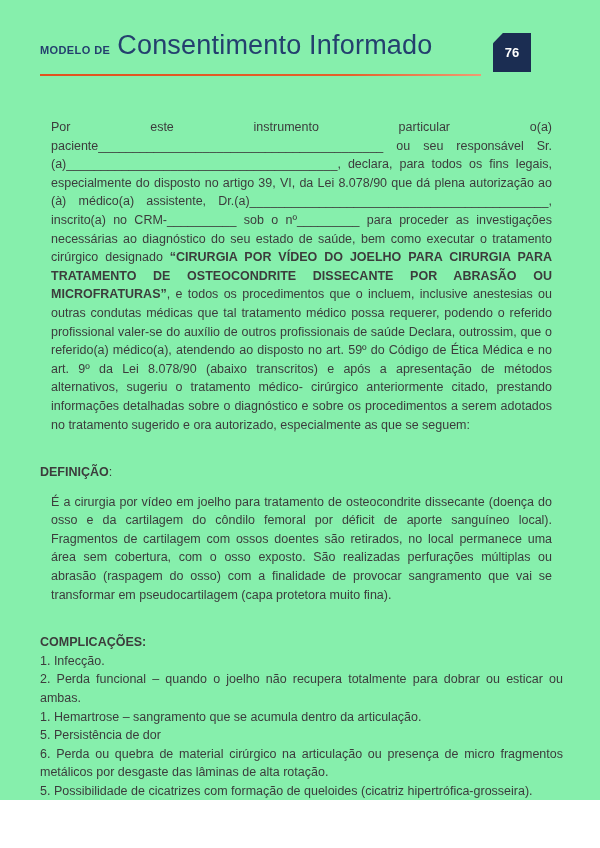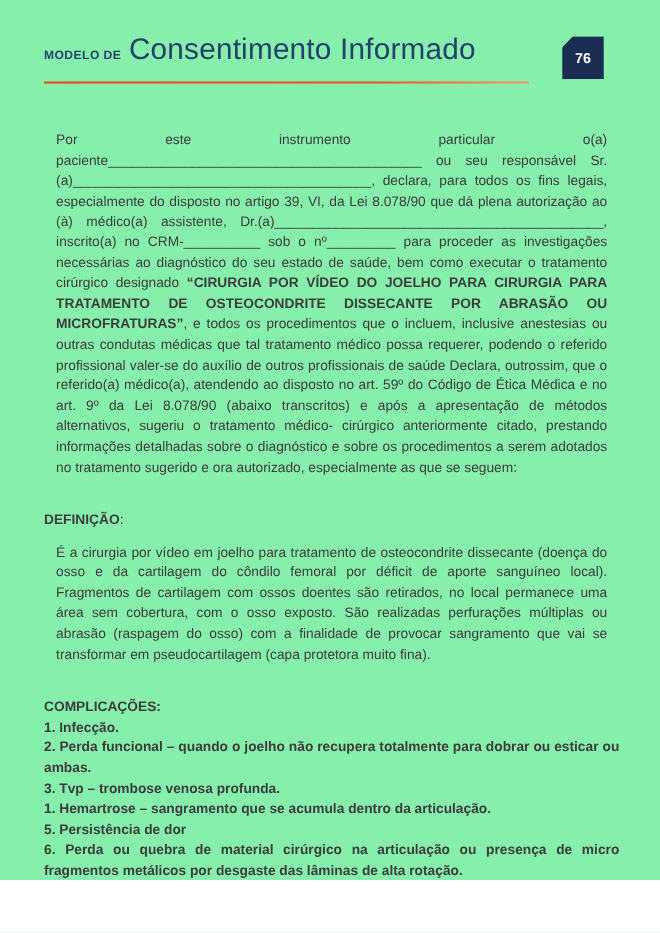--- a/index.html
+++ b/index.html
@@ -22,21 +22,21 @@
   }
   .main-title {
     font-size:27px; font-weight:400; letter-spacing:.2px;
     color:#24406e; margin-left:7px; white-space:nowrap;
   }
   .accent-rule {
     height:2px; width:441px; margin-top:5px;
     background:linear-gradient(to right,#e1511e 0%,#e4602a 70%,#f09a72 100%);
   }
   .page-badge {
-    width:38px; height:39px; margin-right:14px; margin-left:auto;
+    width:38px; height:39px; margin-right:32px; margin-left:auto;
     background:#1b2d52; color:#ffffff;
     display:flex; align-items:center; justify-content:center;
     font-size:13px; font-weight:bold;
     clip-path:polygon(26% 0, 100% 0, 100% 100%, 0 100%, 0 26%);
     position:relative; top:3px;
     flex:0 0 auto;
   }
   
   .doc { margin-top:42px; }
   .doc-title {
@@ -47,21 +47,21 @@
   .para {
     font-size:12.5px; line-height:18.6px;
     text-align:justify; color:#3c3c3c;
     margin:11px;
   }
   .gap { height:18px; }
   .bold { font-weight:bold; }
   .sec-heading { font-size:12.5px; line-height:18.6px; color:#3c3c3c; }
   .list-line {
     font-size:12.5px; line-height:18.6px;
-    color:#3c3c3c; text-align:justify;font-weight:bold;
+    color:#3c3c3c; text-align:justify;
   }
 </style>
 </head>
 <body>
 
 <div class="page">
 
   <header>
     <div class="header-row">
       <div class="header-titles">
@@ -86,21 +86,20 @@
       <div class="sec-heading"><span class="bold">DEFINIÇÃO</span><span>:</span></div>
       <p class="para">É a cirurgia por vídeo em joelho para tratamento de osteocondrite dissecante (doença do osso e da cartilagem do côndilo femoral por déficit de aporte sanguíneo local). Fragmentos de cartilagem com ossos doentes são retirados, no local permanece uma área sem cobertura, com o osso exposto. São realizadas perfurações múltiplas ou abrasão (raspagem do osso) com a finalidade de provocar sangramento que vai se transformar em pseudocartilagem (capa protetora muito fina).</p>
     </section>
 
     <div class="gap"></div>
 
     <section>
       <div class="sec-heading bold">COMPLICAÇÕES:</div>
       <div class="list-line">1. Infecção.</div>
       <div class="list-line">2. Perda funcional – quando o joelho não recupera totalmente para dobrar ou esticar ou ambas.</div>
-      <div class="list-line">3. Tvp – trombose venosa profunda.</div>
       <div class="list-line">1. Hemartrose – sangramento que se acumula dentro da articulação.</div>
       <div class="list-line">5. Persistência de dor</div>
       <div class="list-line">6. Perda ou quebra de material cirúrgico na articulação ou presença de micro fragmentos metálicos por desgaste das lâminas de alta rotação.</div>
       <div class="list-line">5. Possibilidade de cicatrizes com formação de queloides (cicatriz hipertrófica-grosseira).</div>
     </section>
 
     <div class="gap"></div>
 
   </main>
 </div>

